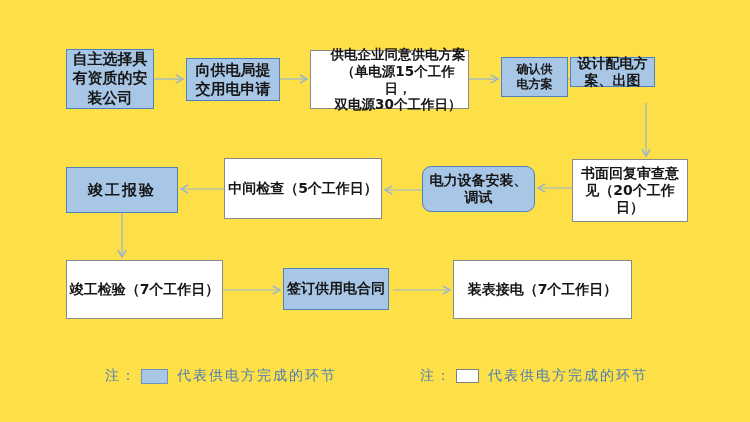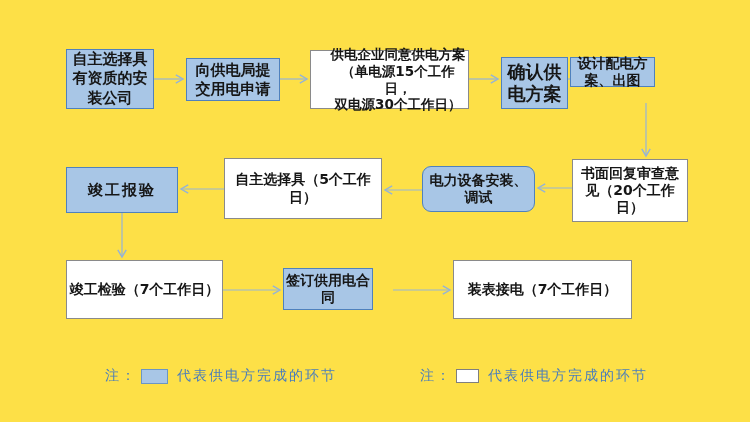--- a/index.html
+++ b/index.html
@@ -35,28 +35,28 @@
     border: 1.5px solid #4f81bd;
   }
   .node.supplier {
     background: #ffffff;
     border: 1px solid #8a8a8a;
   }
   
   .b1  { left: 66px;  top: 49px;  width: 88px;  height: 60px; font-size: 15px; line-height: 1.28; }
   .b2  { left: 186px; top: 58px;  width: 94px;  height: 43px; font-size: 15px; }
   .b3  { left: 310px; top: 50px;  width: 159px; height: 59px; font-size: 13.5px; line-height: 1.25; padding-left: 17px; }
-  .b4  { left: 501px; top: 57px;  width: 67px;  height: 52px; font-size: 18px; }
+  .b4  { left: 501px; top: 57px;  width: 67px;  height: 40px; font-size: 12px; }
   .b5  { left: 570px; top: 57px;  width: 85px;  height: 30px; }
   .b6  { left: 572px; top: 159px; width: 116px; height: 63px; }
   .b7  { left: 422px; top: 166px; width: 113px; height: 46px; border-radius: 9px; }
   .b8  { left: 224px; top: 158px; width: 158px; height: 61px; }
   .b9  { left: 66px;  top: 167px; width: 112px; height: 46px; font-size: 15px; letter-spacing: 2px; }
   .b10 { left: 66px;  top: 260px; width: 157px; height: 59px; }
-  .b11 { left: 283px; top: 268px; width: 90px; height: 42px; }
+  .b11 { left: 283px; top: 268px; width: 106px; height: 42px; }
   .b12 { left: 453px; top: 260px; width: 179px; height: 59px; }
 
   .legend {
     position: absolute;
     top: 366px;
     display: flex;
     align-items: center;
     height: 20px;
     color: #4a7dbb;
     font-size: 14px;
@@ -114,21 +114,21 @@
 （单电源15个工作日，
 双电源30个工作日）</div>
   <div class="node consumer b4">确认供
 电方案</div>
   <div class="node consumer b5">设计配电方
 案、出图</div>
   <div class="node supplier b6">书面回复审查意
 见（20个工作日）</div>
   <div class="node consumer b7">电力设备安装、
 调试</div>
-  <div class="node supplier b8">自主选择具（5个工作日）</div>
+  <div class="node supplier b8">中间检查（5个工作日）</div>
   <div class="node consumer b9">竣工报验</div>
   <div class="node supplier b10">竣工检验（7个工作日）</div>
   <div class="node consumer b11">签订供用电合同</div>
   <div class="node supplier b12">装表接电（7个工作日）</div>
 
   <div class="legend legend-1">
     <span class="note">注：</span>
     <span class="swatch consumer"></span>
     <span class="label">代表供电方完成的环节</span>
   </div>

